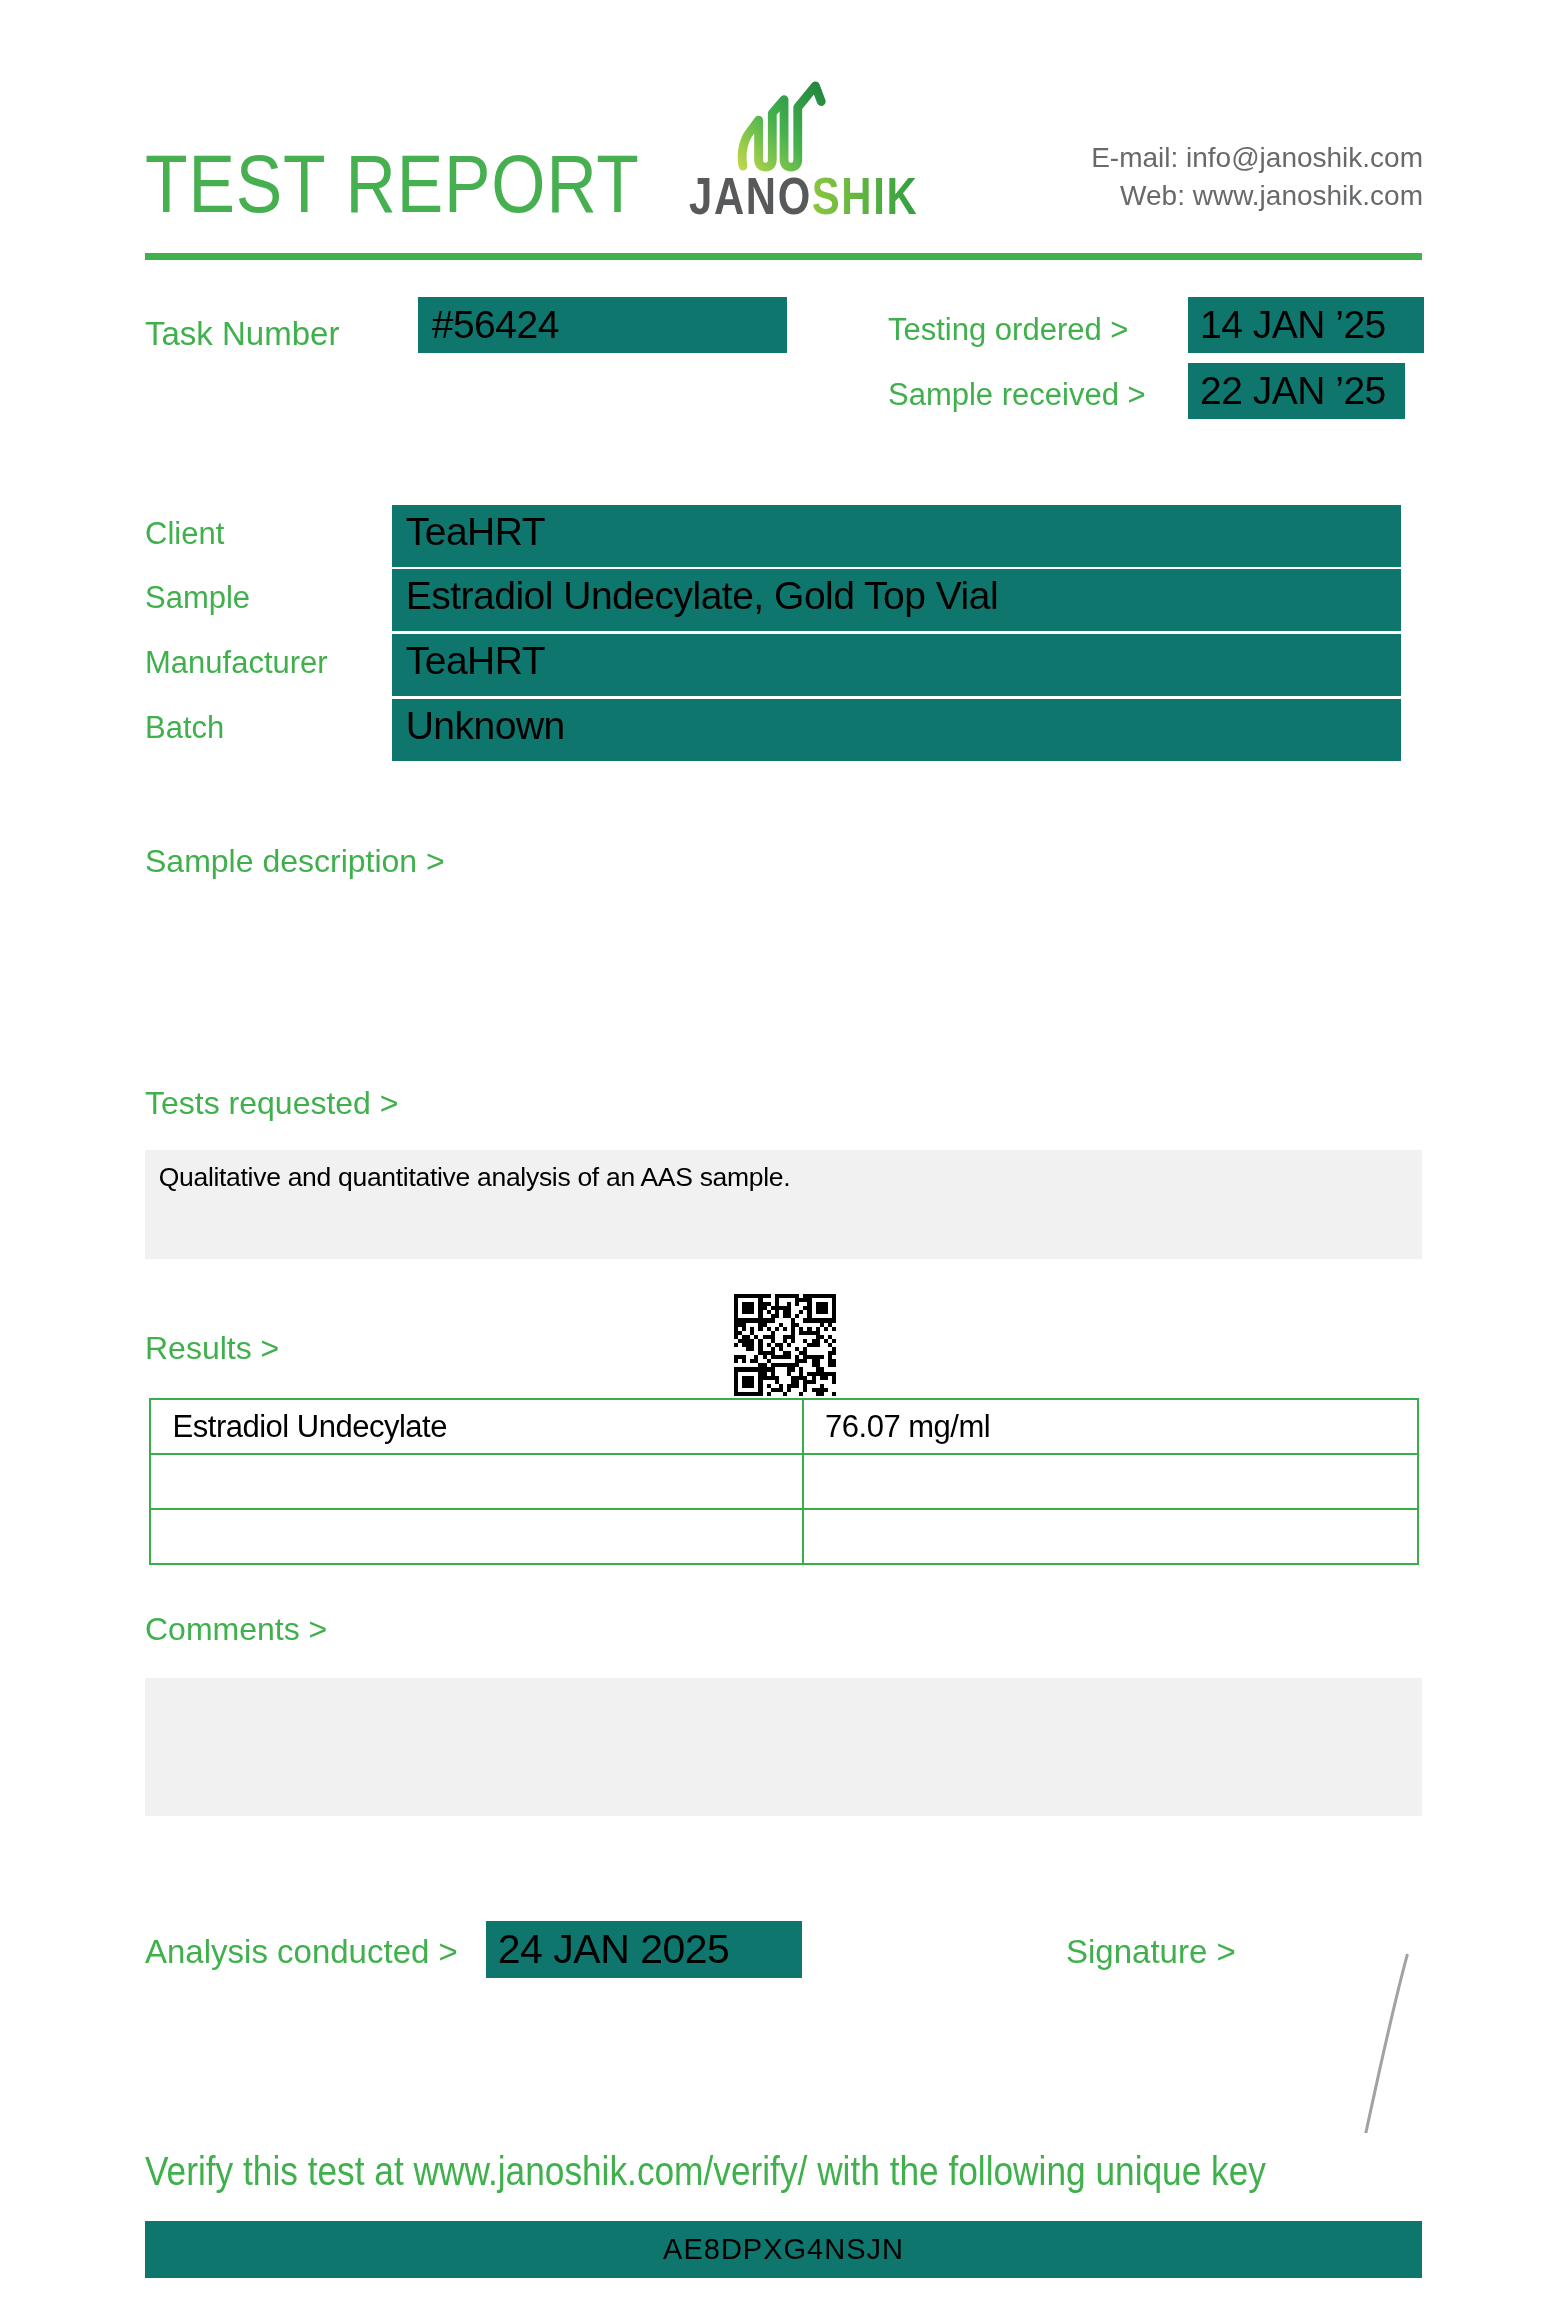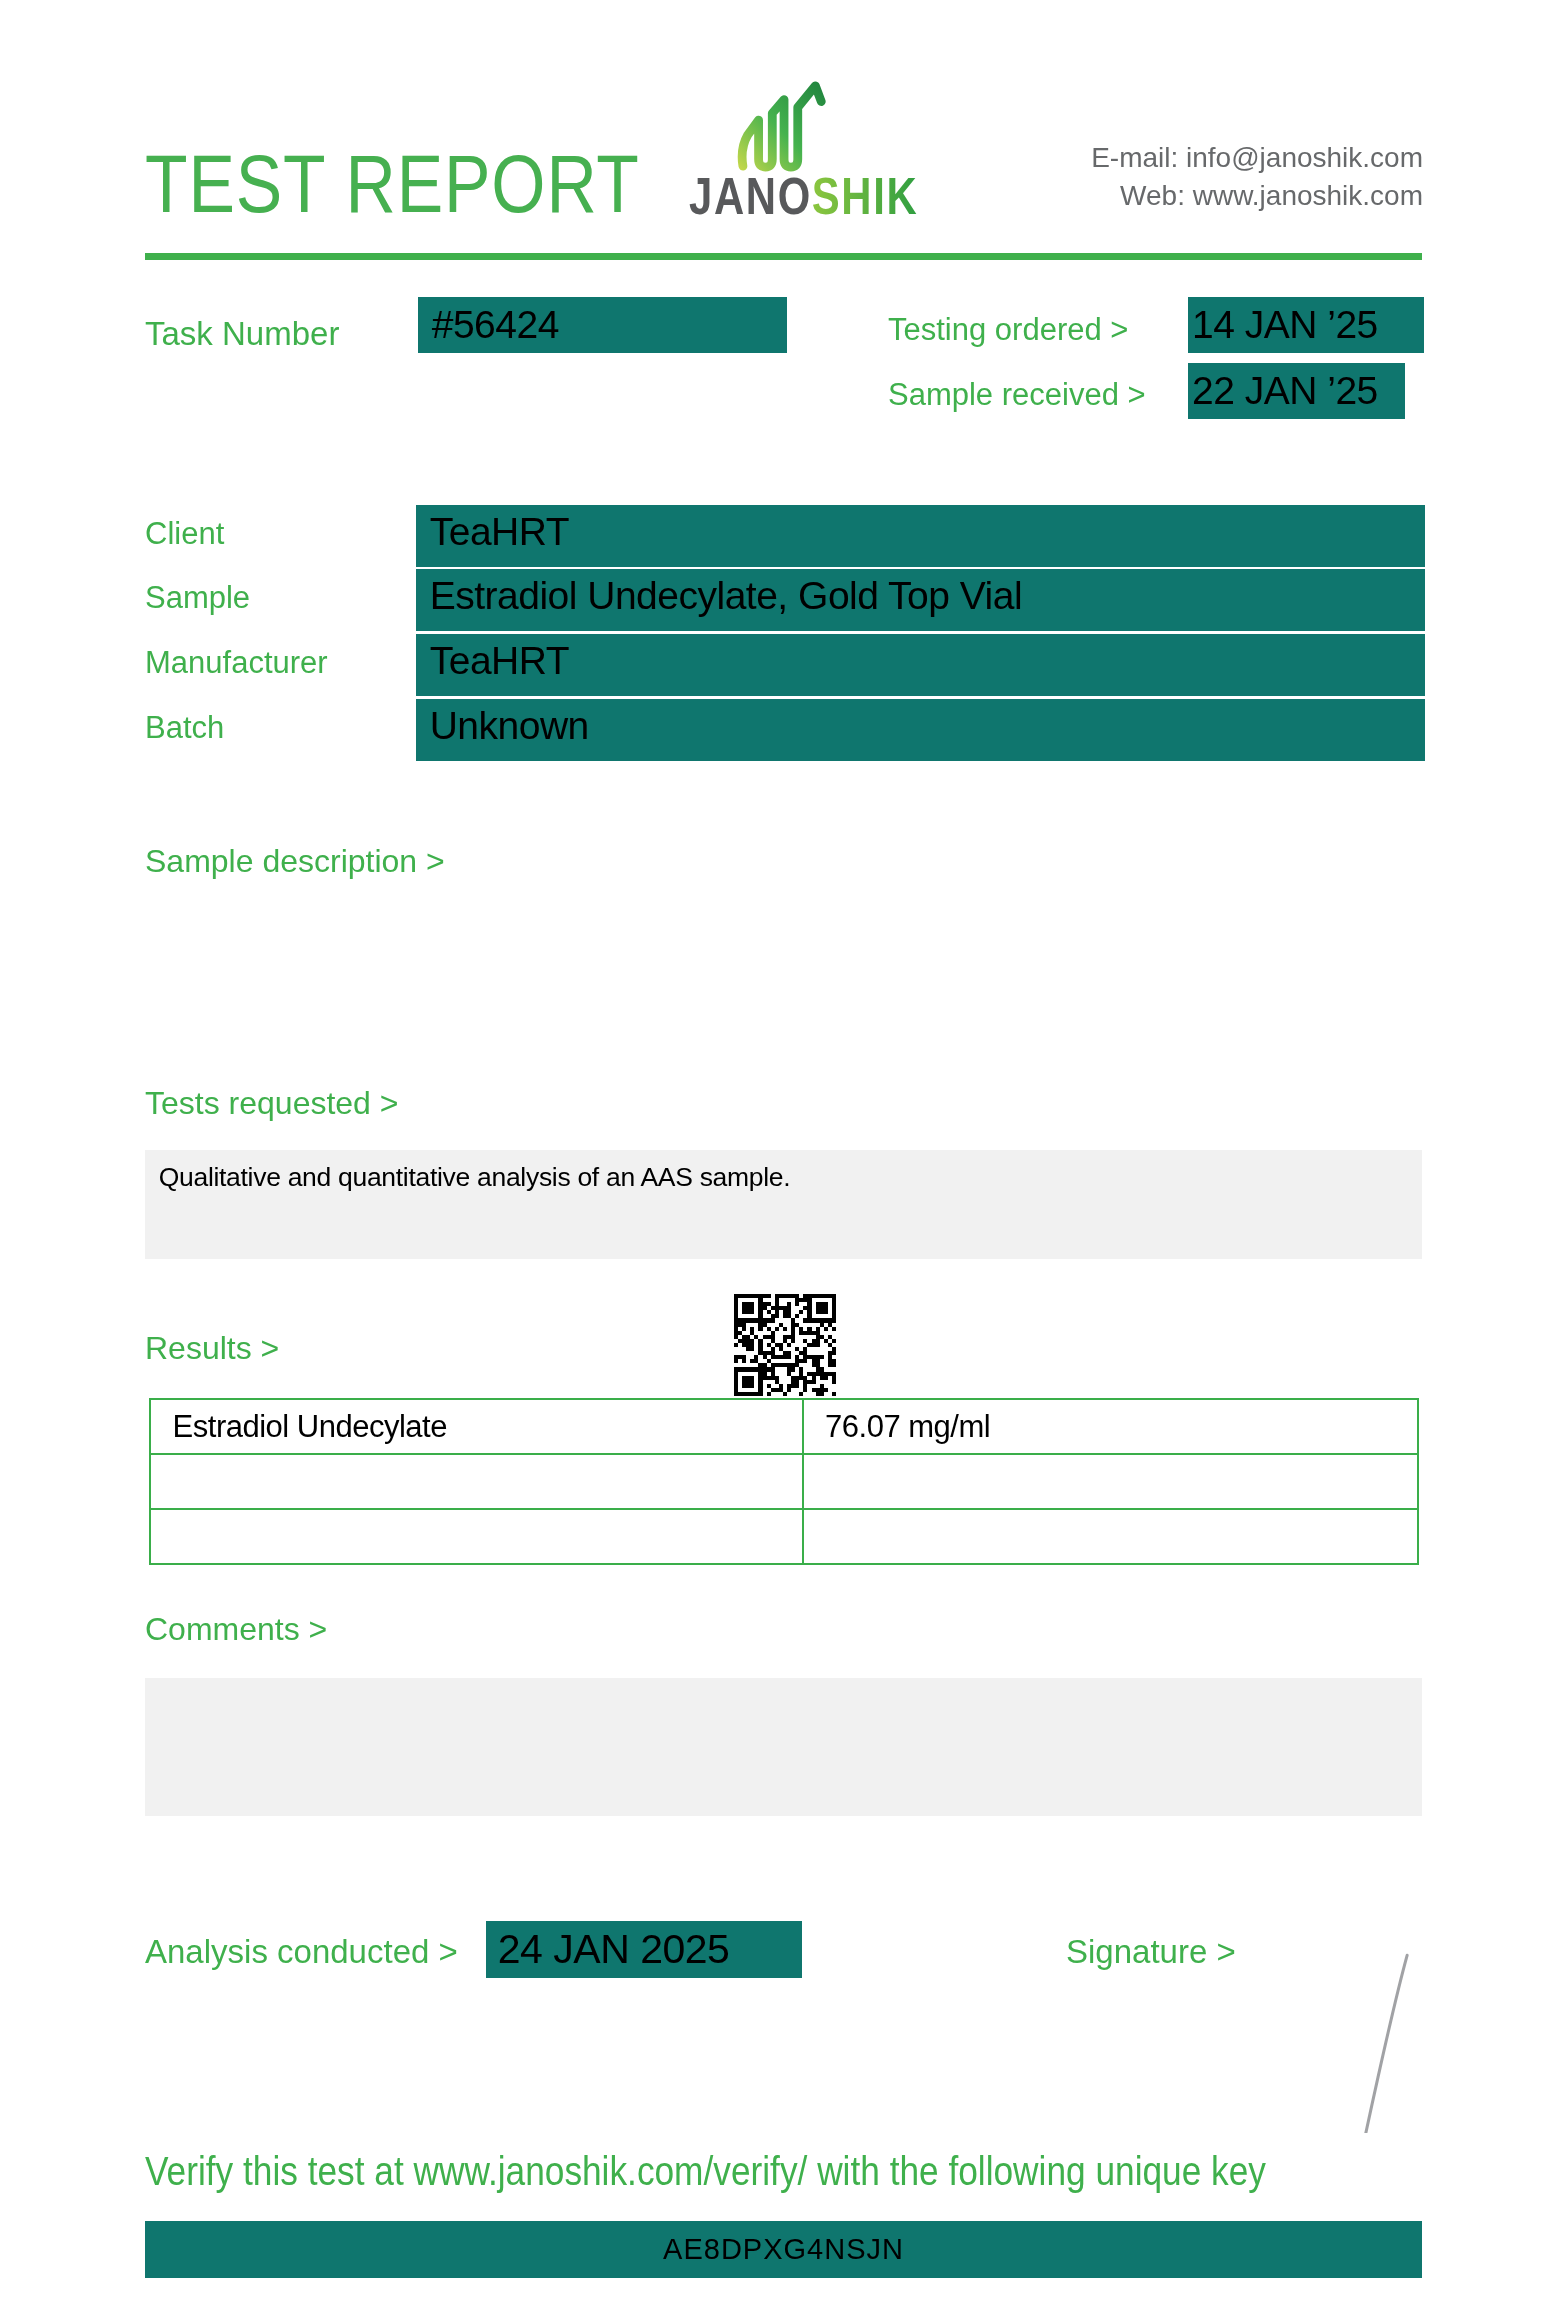--- a/index.html
+++ b/index.html
@@ -34,25 +34,25 @@
   .gbox .val{font-size:39px;color:#000;letter-spacing:-0.5px;}
 
   
   .task-label{left:145px;top:307px;font-size:33px;margin-top:8px;}
   .task-box{left:418px;top:297px;width:369px;height:56px;}
   .task-box .val{line-height:56px;padding-left:13.7px;display:block;}
   .ordered-label{left:888px;top:312px;font-size:31px;}
   .ordered-box{left:1188px;top:297px;width:236px;height:56px;}
   .received-label{left:888px;top:377px;font-size:31px;}
   .received-box{left:1188px;top:363px;width:217px;height:56px;}
-  .date-val{line-height:56px;padding-left:4px;display:block;}
+  .date-val{line-height:56px;padding-left:12px;display:block;}
 
   
   .info-label{left:145px;font-size:31px;}
-  .info-box{left:416px;width:1009px;height:62px;}
+  .info-box{left:392px;width:1009px;height:62px;}
   .info-box .val{line-height:53px;padding-left:13.7px;display:block;}
 
   
   .section-heading{left:145px;font-size:32px;}
   .text-box{left:145px;width:1277px;background:#f1f1f1;}
   .text-box .body{font-size:26.5px;letter-spacing:-0.3px;padding:11.8px 13.7px;display:block;}
 
   
   .results-table{
     left:149px;top:1398px;width:1270px;border:2.9px solid #3aae4a;

